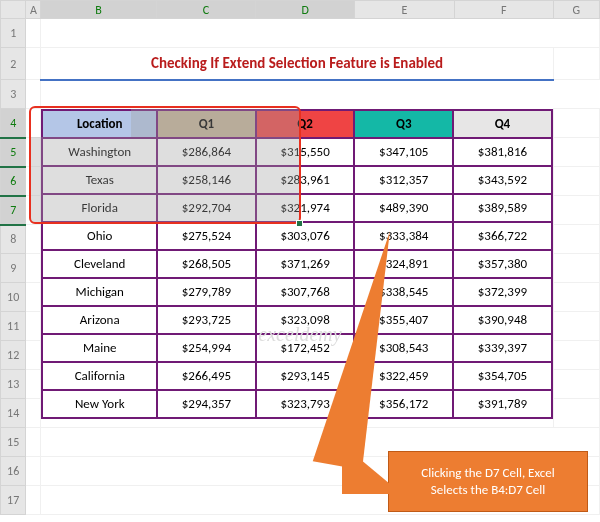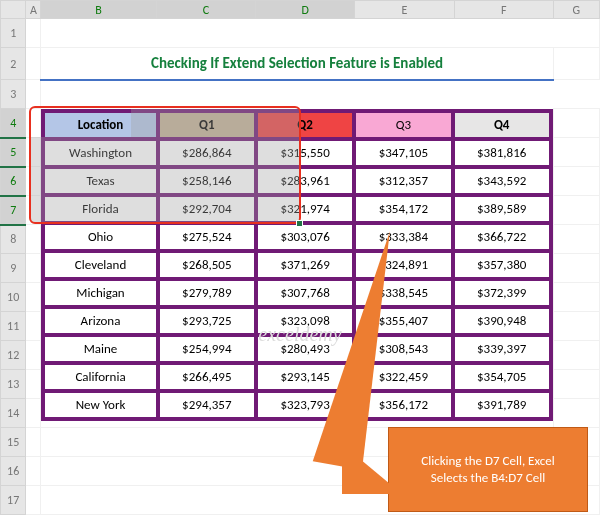--- a/index.html
+++ b/index.html
@@ -47,29 +47,29 @@
   .colD { width: 86px; }
   .colE { width: 86px; }
   .colF { width: 86px; }
   .colG { width: 40px; }
 
   .title-cell {
     font-weight: bold;
     font-size: 15px;
     text-align: center;
     border-bottom: 2.5px double #4472c4;
-    color: #15803d;
+    color: #b91c1c;
   }
 
   .dtbl { border-collapse: collapse; }
-  .dtbl td { border: 4px solid #701a75; text-align: center; height: 28px; font-size: 13px; padding: 0 4px;}
+  .dtbl td { border: 2px solid #701a75; text-align: center; height: 28px; font-size: 13px; padding: 0 4px;}
   .th-loc { background: #b4c6e7; font-weight: bold; }
   .th-q1 { background: #c5b297; font-weight: bold; margin-left: 11px; }
   .th-q2 { background: #ef4444; font-weight: bold; }
-  .th-q3 { background: #f9a8d4; font-weight: normal; }
+  .th-q3 { background: #14b8a6; font-weight: bold; }
   .th-q4 { background: #e7e6e6; font-weight: bold; }
 
   .selbox {
     position: absolute;
     border: 2.5px solid #e8301f;
     border-radius: 6px;
     left: 29px; top: 106px;
     width: 272px; height: 118px;
     pointer-events: none;
     z-index: 10;
@@ -112,21 +112,21 @@
 
   .callout {
     position: absolute;
     right: 12px; bottom: 10px;
     z-index: 20;
   }
   .callout-box {
     background: #ed7d31;
     color: #fff;
     font-size: 13px;
-    padding: 24px 12px;
+    padding: 12px 12px;
     width: 200px;
     text-align: center;
     line-height: 1.35;
     border: 1px solid #c05a16;
   }
   .callout-arrow {
     position: absolute;
     width: 0; height: 0;
     border-left: 36px solid transparent;
     border-right: 14px solid transparent;
@@ -207,21 +207,21 @@
                 <td>Texas</td>
                 <td>$258,146</td>
                 <td>$283,961</td>
                 <td>$312,357</td>
                 <td>$343,592</td>
               </tr>
         <tr>
                 <td>Florida</td>
                 <td>$292,704</td>
                 <td>$321,974</td>
-                <td>$354,172</td>
+                <td>$489,390</td>
                 <td>$389,589</td>
               </tr>
         <tr>
                 <td>Ohio</td>
                 <td>$275,524</td>
                 <td>$303,076</td>
                 <td>$333,384</td>
                 <td>$366,722</td>
               </tr>
         <tr>
@@ -241,21 +241,21 @@
         <tr>
                 <td>Arizona</td>
                 <td>$293,725</td>
                 <td>$323,098</td>
                 <td>$355,407</td>
                 <td>$390,948</td>
               </tr>
         <tr>
                 <td>Maine</td>
                 <td>$254,994</td>
-                <td>$280,493</td>
+                <td>$172,452</td>
                 <td>$308,543</td>
                 <td>$339,397</td>
               </tr>
         <tr>
                 <td>California</td>
                 <td>$266,495</td>
                 <td>$293,145</td>
                 <td>$322,459</td>
                 <td>$354,705</td>
               </tr>

